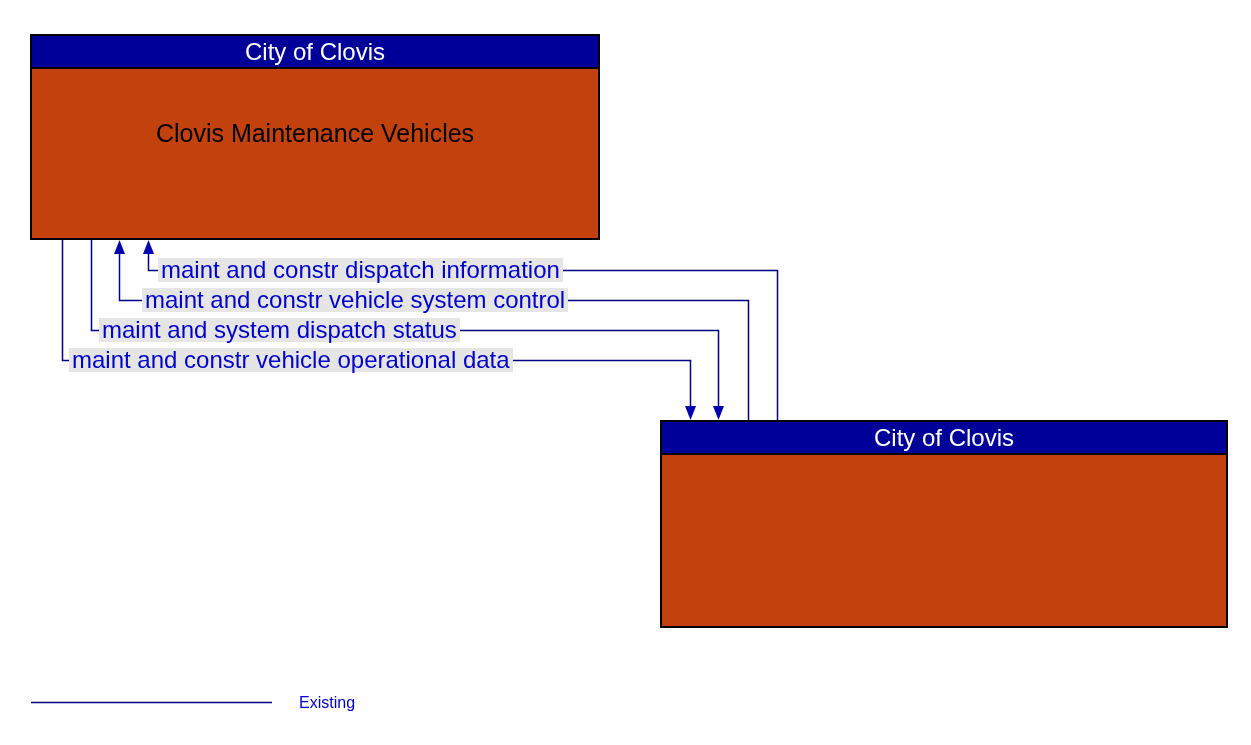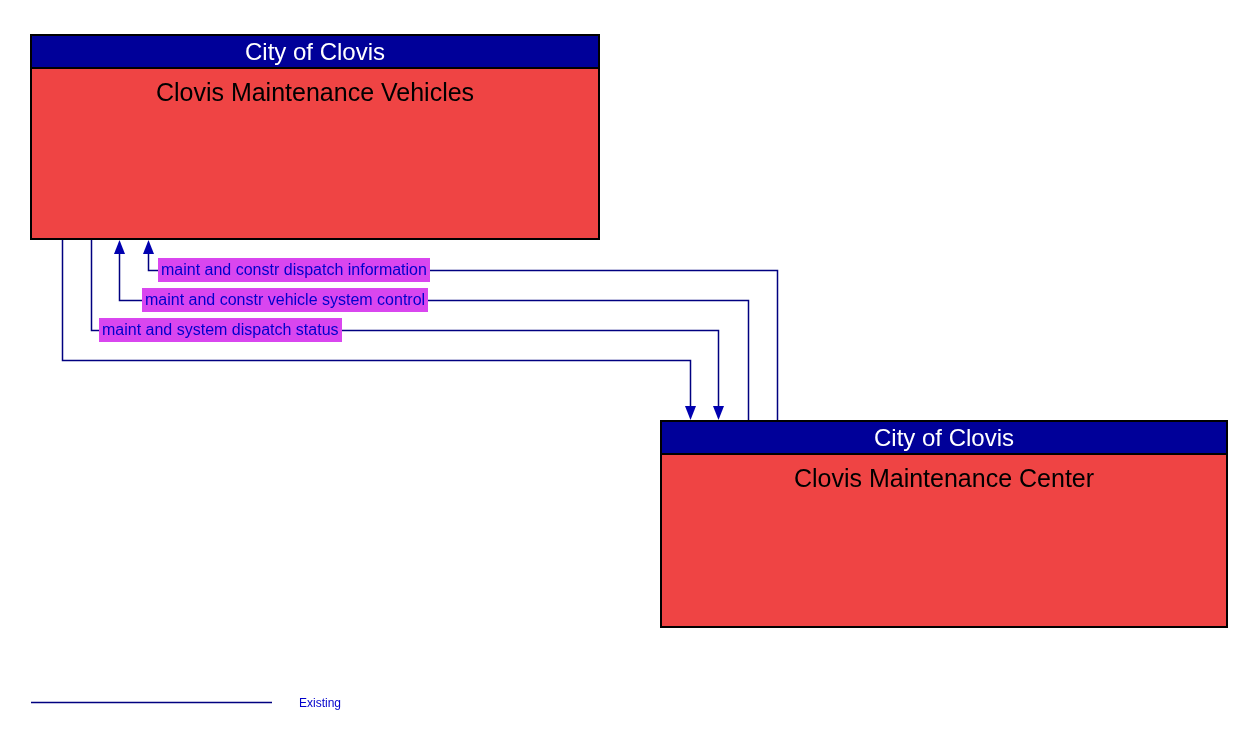--- a/index.html
+++ b/index.html
@@ -10,73 +10,74 @@
   }
   #canvas {
     position: relative;
     width: 1251px;
     height: 745px;
     background: #ffffff;
     overflow: hidden;
   }
   .entity-box {
     position: absolute;
-    background: #ef4444;
+    background: #c2410c;
     border: 2px solid #000000;
     box-sizing: border-box;
   }
   .entity-header {
     height: 31px;
     line-height: 31px;
     background: #000099;
     border-bottom: 2px solid #000000;
     color: #ffffff;
     font-size: 24px;
     text-align: center;
     white-space: nowrap;
     overflow: hidden;
   }
   .entity-name {
     color: #000000;
     font-size: 25px;
     text-align: center;
     padding-top: 9px;
     white-space: nowrap;
+    margin-top: 41px;
   }
   #box-vehicles { left: 30px;  top: 34px;  width: 570px; height: 206px; }
   #box-center   { left: 660px; top: 420px; width: 568px; height: 208px; }
 
   svg.wires {
     position: absolute;
     left: 0; top: 0;
     width: 1251px;
     height: 745px;
   }
   .flow-label {
     position: absolute;
     height: 24px;
     line-height: 24px;
-    font-size: 16px;
+    font-size: 24px;
     color: #0000cc;
-    background: #d946ef;
+    background: #e5e5e5;
     padding: 0 3px;
     white-space: nowrap;
   }
   #flow-label-0 { left: 158px; top: 258px; }
   #flow-label-1 { left: 129px; top: 288px; margin-left: 13px; }
   #flow-label-2 { left:  99px; top: 318px; }
   #flow-label-3 { left:  69px; top: 348px; }
 
   .legend-label {
     position: absolute;
     left: 299px;
     top: 691px;
     height: 24px;
     line-height: 24px;
-    font-size: 12px;
+    font-size: 16px;
     color: #0000cc;
     white-space: nowrap;
   }
 </style>
 </head>
 <body>
 
 <div id="canvas">
 
   <svg class="wires" viewBox="0 0 1251 745" xmlns="http://www.w3.org/2000/svg">
@@ -92,26 +93,26 @@
 
     <path d="M 62.5 240 L 62.5 360.5 L 690.5 360.5 L 690.5 406" fill="none" stroke="#000080" stroke-width="1.5"></path>
     <polygon points="690.5,420 685,406 696,406" fill="#0000b0"></polygon>
 
     <line x1="31" y1="702.5" x2="272" y2="702.5" stroke="#000080" stroke-width="1.5"></line>
   </svg>
 
   <div class="flow-label" id="flow-label-0">maint and constr dispatch information</div>
   <div class="flow-label" id="flow-label-1">maint and constr vehicle system control</div>
   <div class="flow-label" id="flow-label-2">maint and system dispatch status</div>
+  <div class="flow-label" id="flow-label-3">maint and constr vehicle operational data</div>
 
   <div class="entity-box" id="box-vehicles">
     <div class="entity-header">City of Clovis</div>
     <div class="entity-name">Clovis Maintenance Vehicles</div>
   </div>
 
   <div class="entity-box" id="box-center">
     <div class="entity-header">City of Clovis</div>
-    <div class="entity-name">Clovis Maintenance Center</div>
   </div>
 
   <div class="legend-label">Existing</div>
 
 </div>
 
 </body></html>

